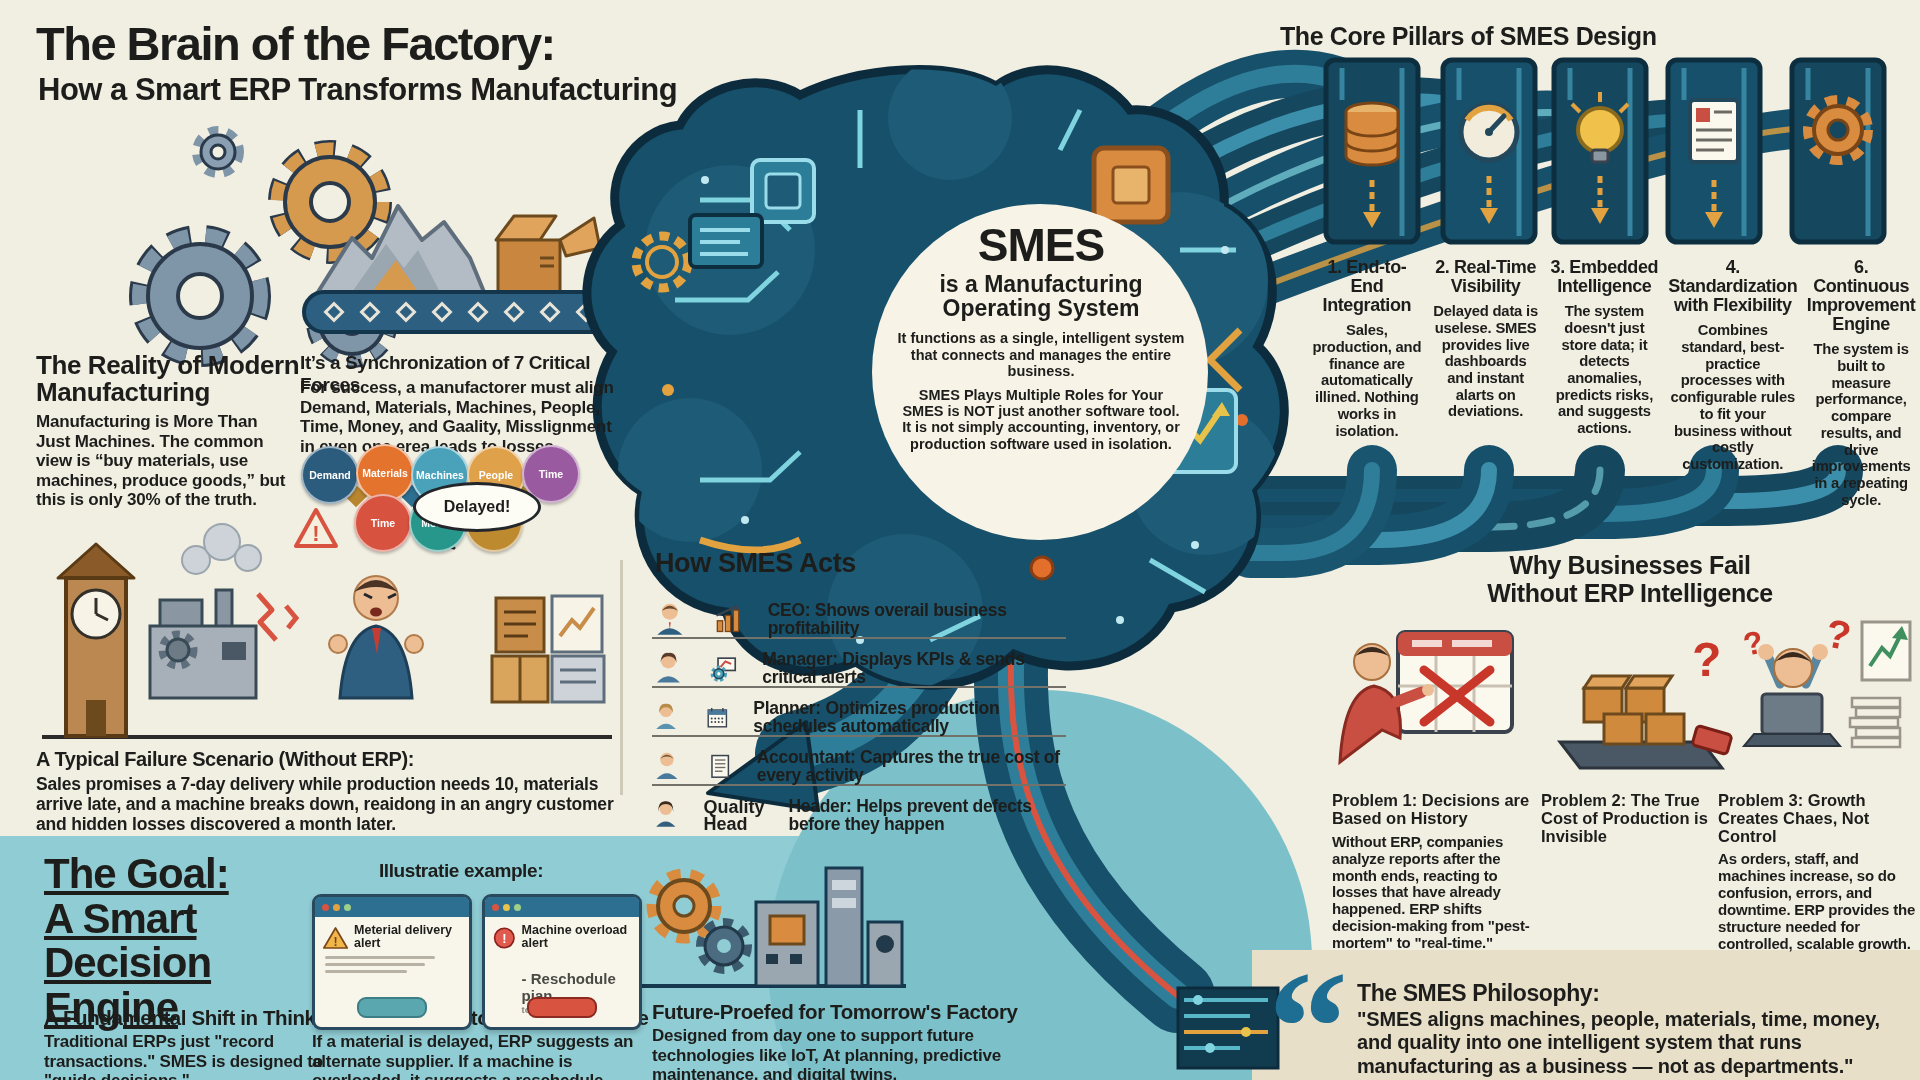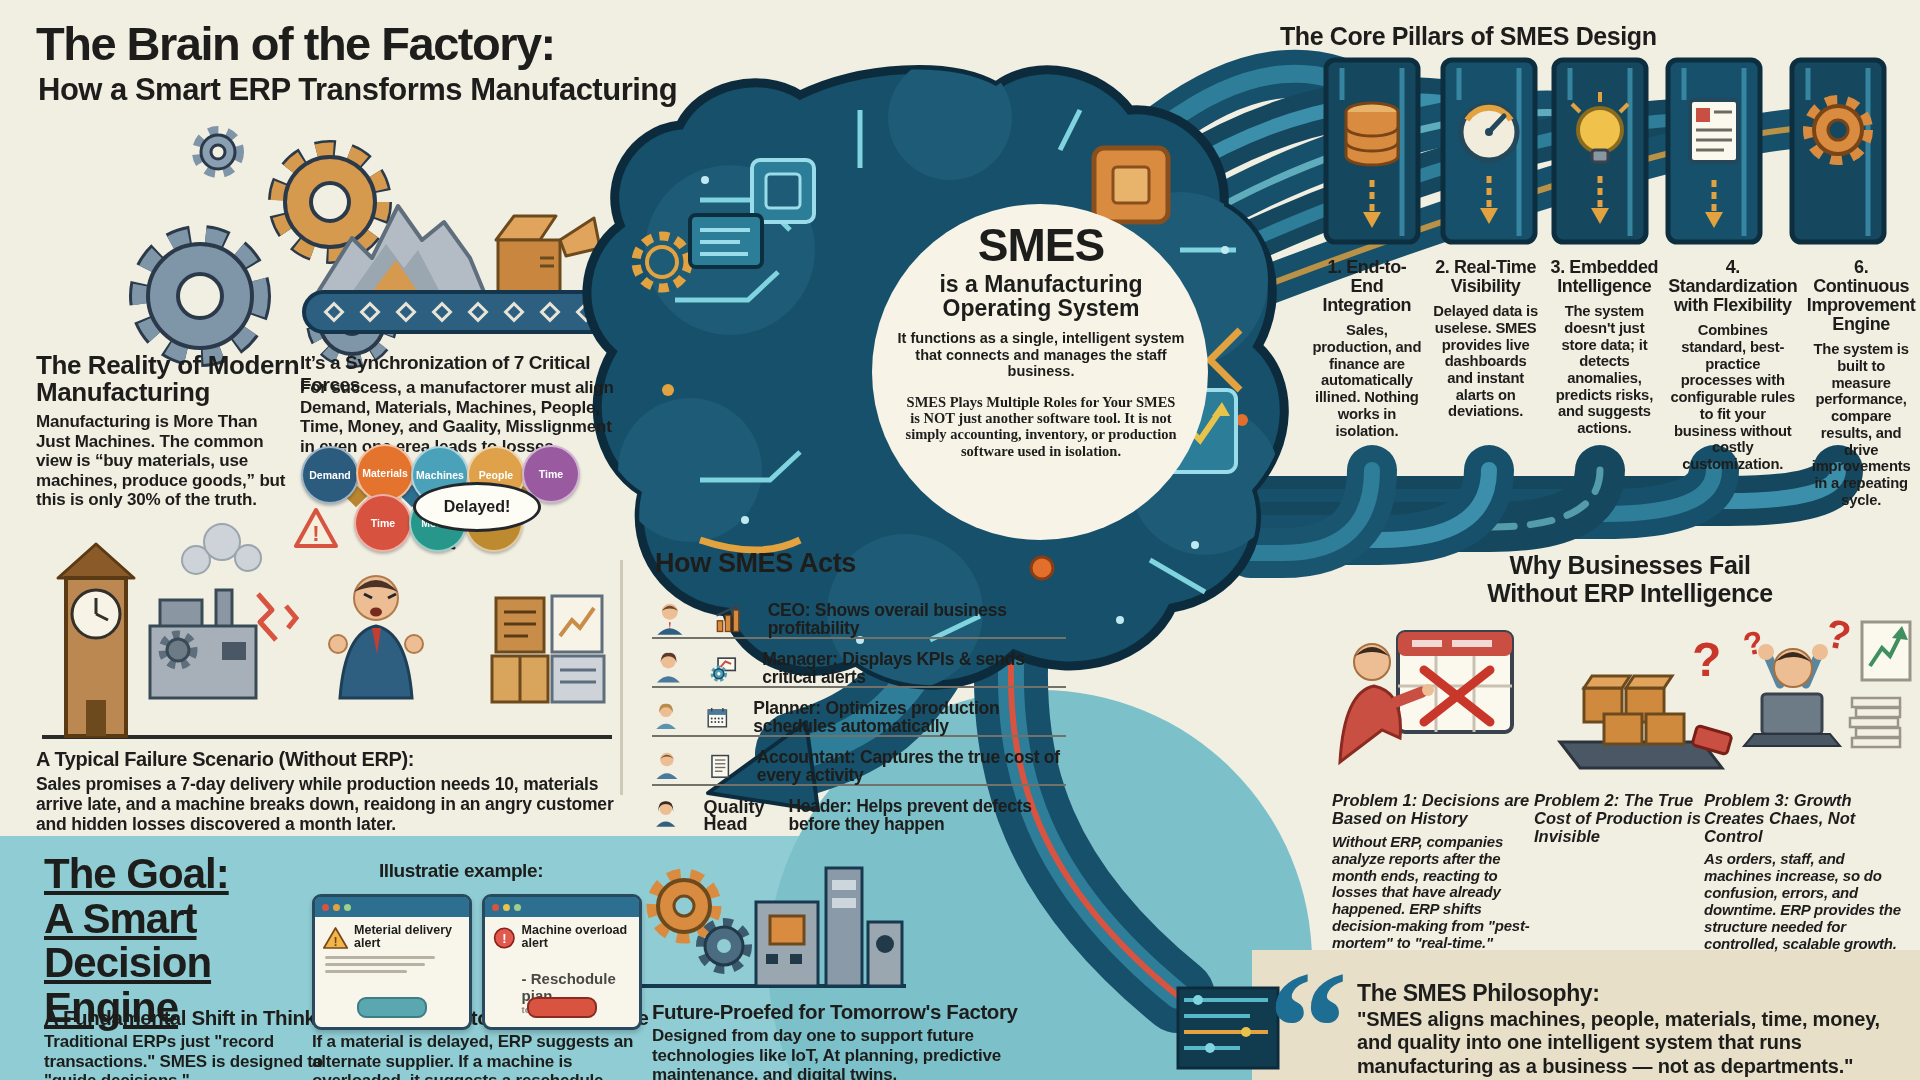--- a/index.html
+++ b/index.html
@@ -16,32 +16,32 @@
          display:flex;align-items:center;justify-content:center;color:#fff;
          font-size:10.5px;font-weight:800;border:2px solid rgba(255,255,255,.55);
          box-shadow:0 2px 3px rgba(0,0,0,.25);}
   .bubble{position:absolute;z-index:3;left:413px;top:482px;width:122px;height:44px;
           background:#fdfcf5;border:3px solid #23272b;border-radius:50%;
           display:flex;align-items:center;justify-content:center;font-size:16px;font-weight:800;}
   .brain-text{position:absolute;z-index:3;left:880px;top:222px;width:322px;text-align:center;}
   .brain-text .nm{font-size:46px;font-weight:800;letter-spacing:-1px;line-height:1;}
   .brain-text .st{font-size:23px;font-weight:800;line-height:1.05;margin-top:4px;}
   .brain-text .p1{font-size:14.5px;font-weight:700;line-height:1.12;margin:10px auto 0;width:302px;}
-  .brain-text .p2{font-size:14.5px;font-weight:700;line-height:1.12;margin:15px auto 0;width:282px;font-family:Liberation Serif, serif;}
+  .brain-text .p2{font-size:14.5px;font-weight:700;line-height:1.12;margin:8px auto 0;width:282px;}
   .acts{position:absolute;z-index:2;left:652px;top:590px;width:414px;}
   .act-row{display:flex;align-items:flex-end;gap:24px;height:47px;border-bottom:2.5px solid #72726a;}
   .act-row:last-child{border-bottom:none;}
   .act-label{font-size:17.5px;font-weight:800;line-height:1.04;letter-spacing:-0.3px;}
   .act-role{font-size:18px;font-weight:800;line-height:.95;width:64px;white-space:pre-line;}
   .pill-row{position:absolute;z-index:2;left:1312px;top:258px;width:604px;display:grid;
             grid-template-columns:repeat(5,1fr);gap:9px;text-align:center;}
   .pill-title{font-size:18px;font-weight:800;line-height:1.06;letter-spacing:-0.4px;}
   .pill-body{font-size:14.8px;font-weight:700;line-height:1.13;margin-top:7px;letter-spacing:-0.2px;}
   .prob-row{position:absolute;z-index:2;left:1332px;top:792px;width:588px;display:grid;
-            grid-template-columns:200px 168px 204px;gap:2px;font-style:italic;}
+            grid-template-columns:200px 168px 204px;gap:9px;}
   .prob-title{font-size:16.5px;font-weight:800;line-height:1.08;}
   .prob-body{font-size:15px;font-weight:700;line-height:1.13;margin-top:6px;letter-spacing:-0.2px;}
   .alert-card{position:absolute;z-index:3;width:154px;height:130px;background:#f8f5ea;
               border:3px solid #28495e;border-radius:9px;box-shadow:0 3px 5px rgba(0,0,0,.2);}
   .alert-bar{height:20px;background:#2d6f91;border-radius:5px 5px 0 0;display:flex;
              align-items:center;gap:4px;padding-left:7px;}
   .dot{width:7px;height:7px;border-radius:50%;}
   .alert-body{padding:7px 8px 0 8px;display:flex;gap:6px;}
   .alert-title{font-size:12.5px;font-weight:800;line-height:1.05;}
   .alert-line{height:3px;background:#b8b2a4;border-radius:2px;margin:4px 10px 0;}
@@ -437,21 +437,21 @@
 
   <div class="bubble">Delayed!</div>
 
   <div class="txt sec-h" style="left:36px;top:748px;font-size:20px;">A Typical Failure Scenario (Without ERP):</div>
   <div class="txt body-t" style="left:36px;top:774px;width:578px;font-size:17.5px;">Sales promises a 7-day delivery while production needs 10, materials arrive late, and a machine breaks down, reaidong in an angry customer and hidden losses discovered a month later.</div>
 
   <div class="brain-text">
     <div class="nm">SMES</div>
     <div class="st pre">is a Manufacturing
 Operating System</div>
-    <div class="p1">It functions as a single, intelligent system that connects and manages the staff business.</div>
+    <div class="p1">It functions as a single, intelligent system that connects and manages the entire business.</div>
     <div class="p2">SMES Plays Multiple Roles for Your SMES is NOT just another software tool. It is not simply accounting, inventory, or production software used in isolation.</div>
   </div>
 
   <div class="txt sec-h" style="left:655px;top:548px;font-size:27px;">How SMES Acts</div>
   <div class="acts">
     <div class="act-row">
       <svg width="40" height="40" viewBox="0 0 40 40">
           <path d="M6 40 Q20 25 34 40 Z" fill="#2e5f80"></path>
           <circle cx="20" cy="14" r="9" fill="#edbd93"></circle>
           <path d="M11 13 Q20 2 29 13 Q20 8 11 13Z" fill="#6b4a2f"></path>

